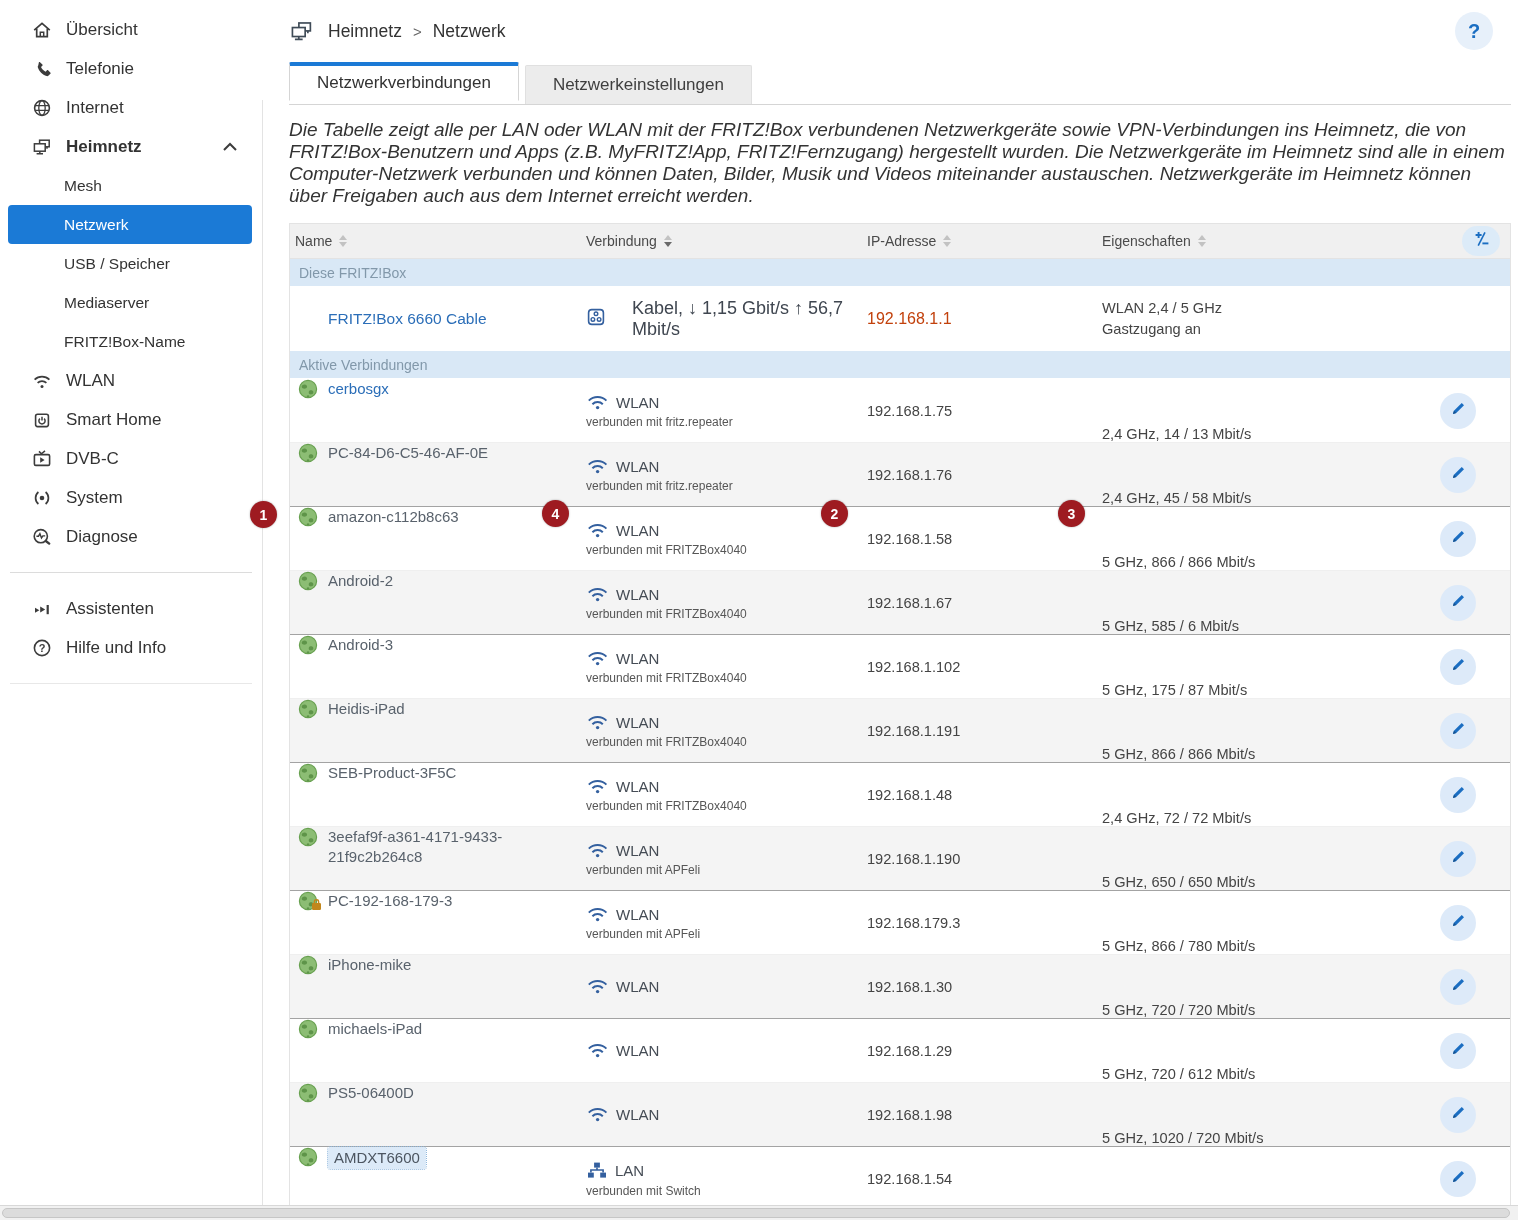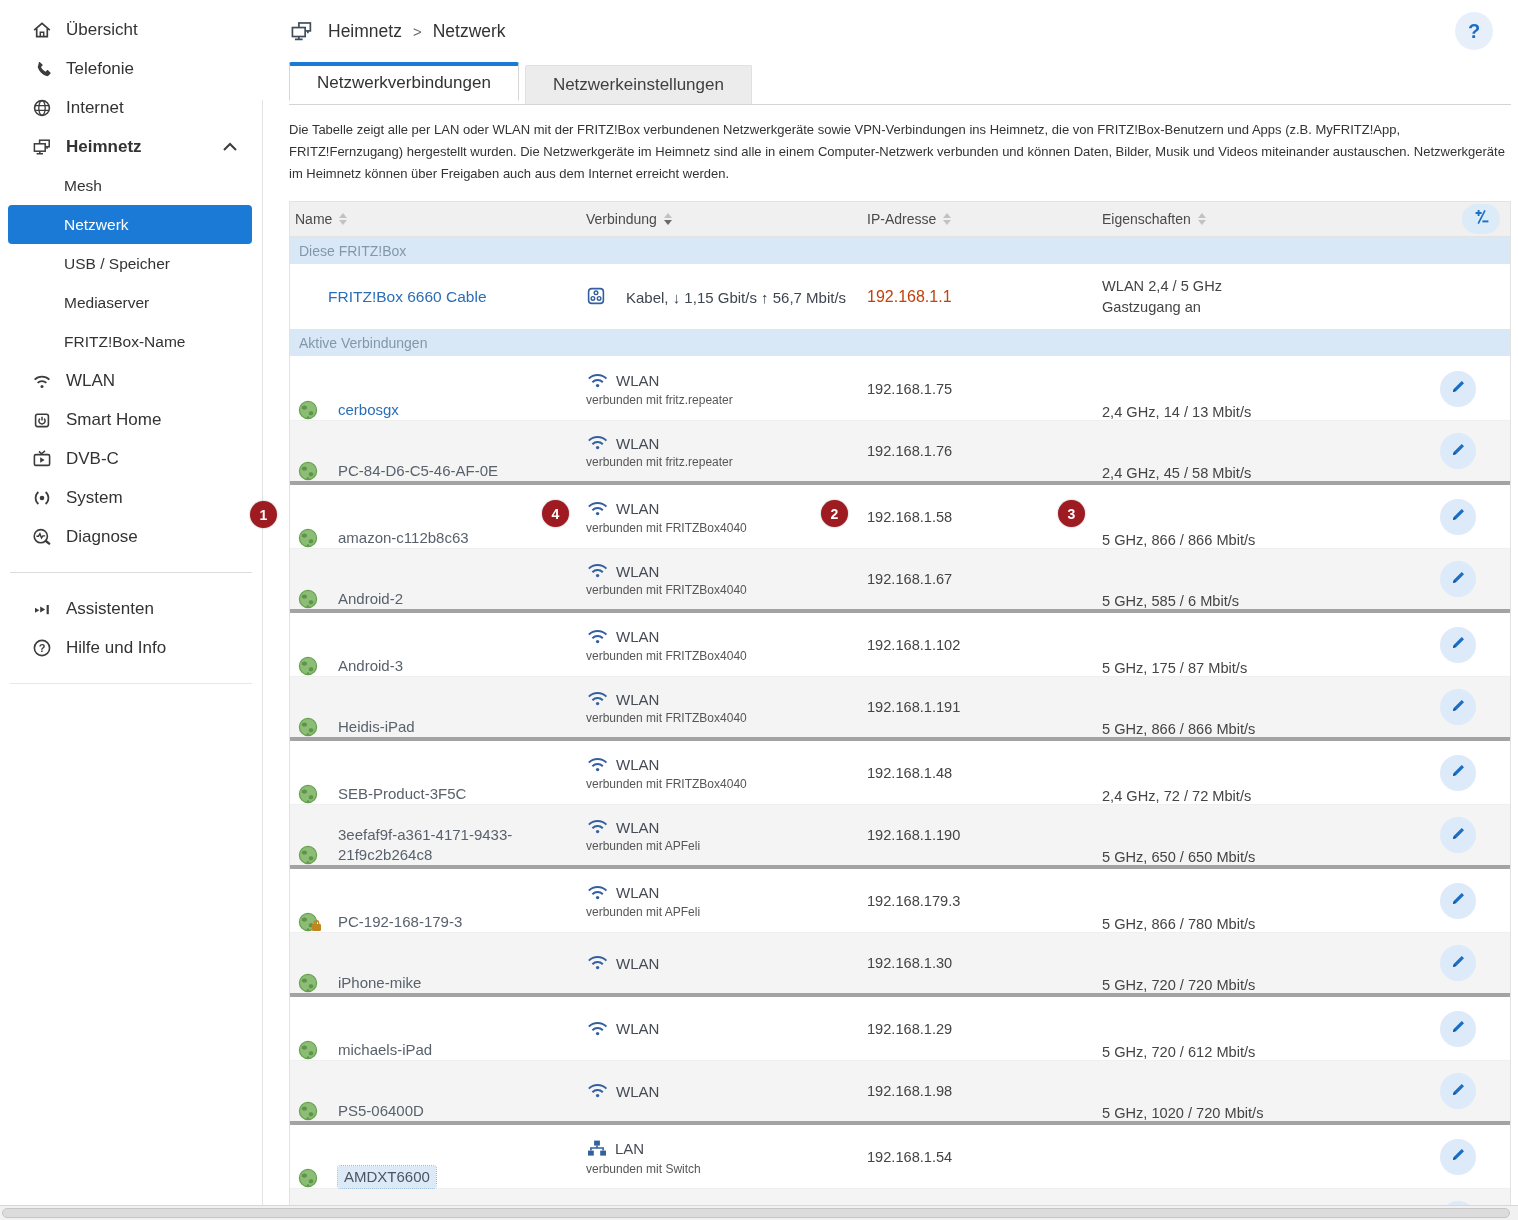--- a/index.html
+++ b/index.html
@@ -31,21 +31,21 @@
     background:#e7f0fa; color:#1b6ec2; font-size:20px; font-weight:bold; display:flex;
     align-items:center; justify-content:center; cursor:pointer; }
 
   .tabbar { display:flex; border-bottom:1px solid #d5d5d5; margin-left:0; }
   .tab { height:39px; display:flex; align-items:center; padding:0 27px; font-size:17px; cursor:pointer; }
   .tab.active { background:#fff; border:1px solid #d5d5d5; border-bottom:1px solid #fff;
     border-top:4px solid #1b7ad6; margin-bottom:-1px; color:#333; border-radius:2px 2px 0 0; }
   .tab.inactive { background:#ececec; border:1px solid #e0e0e0; border-bottom:none; margin-left:6px;
     margin-top:3px; color:#3f3f3f; border-radius:2px 2px 0 0; }
 
-  .intro { margin:14px 2px 16px 0; font-size:13px; line-height:22px; color:#333; max-width:1224px; }
+  .intro { margin:14px 2px 16px 0; font-size:19px; line-height:22px; color:#333; max-width:1224px;font-style:italic; }
 
   
   .nettable { width:1222px; border-left:1px solid #e3e3e3; border-right:1px solid #e3e3e3; }
   .thead { height:36px; background:#f0f0f0; border-top:1px solid #e3e3e3; border-bottom:1px solid #e3e3e3;
     display:flex; align-items:center; }
   .th { display:flex; align-items:center; font-size:14px; color:#4a4a4a; cursor:pointer; }
   .th-name { width:286px; padding-left:5px; }
   .th-conn { width:285px; padding-left:10px; }
   .th-ip   { width:235px; padding-left:6px; }
   .th-props{ width:310px; padding-left:6px; }
@@ -55,28 +55,28 @@
   .sort .down { width:0;height:0;border-left:4.5px solid transparent;border-right:4.5px solid transparent;border-top:5px solid #c2c2c2; }
   .sort .down.sorted { border-top-color:#6a6a6a; }
   .cols-btn { width:38px; height:30px; border-radius:16px; background:#dcebf8; display:flex;
     align-items:center; justify-content:center; cursor:pointer; }
 
   .section-row { height:28px; background:#d9e8f6; color:#8298aa; font-size:14px;
     display:flex; align-items:center; padding-left:9px; border-bottom:1px solid #fff; }
 
   .box-row { height:64px; display:flex; align-items:center; background:#fff; }
   .box-name { width:286px; padding-left:38px; font-size:15.5px; }
-  .box-conn { width:285px; padding-left:10px; display:flex; align-items:center; gap:20px;
-    font-size:15px; color:#3f4650; }
+  .box-conn { width:285px; padding-left:10px; display:flex; align-items:center; gap:26px;
+    font-size:18px; color:#3f4650; }
   .box-ip { width:235px; padding-left:6px; font-size:16px; color:#c2410c; }
   .box-props { width:310px; padding-left:6px; font-size:14.6px; color:#444; line-height:21px; }
 
   .drow { height:64px; display:flex; align-items:stretch; background:#fff; border-bottom:1px solid #efefef; }
-  .drow.alt { background:#f4f4f4; border-bottom:4px solid #a3a3a3; }
-  .cell-name { width:286px; padding-left:8px; display:flex; align-items:flex-end; gap:20px; }
+  .drow.alt { background:#f4f4f4; border-bottom:1px solid #a3a3a3; }
+  .cell-name { width:286px; padding-left:8px; display:flex; align-items:flex-start; gap:10px; }
   .dev-icon-wrap { position:relative; width:20px; height:20px; flex:0 0 20px; }
   .lock-badge { position:absolute; right:-4px; bottom:-3px; }
   .dev-name { font-size:15px; color:#59626c; max-width:196px; overflow-wrap:break-word; line-height:20px; }
   .dev-name.link { color:#2b6eb8; cursor:pointer; }
   .dev-name.hl { background:#dceaf8; outline:1px dotted #93b9dd; border-radius:3px; padding:1px 6px; color:#4c5560; }
   .cell-conn { width:285px; padding-left:10px; display:flex; flex-direction:column; justify-content:center; }
   .conn-line { display:flex; align-items:center; gap:7px; font-size:15px; color:#454c55; }
   .conn-sub { font-size:12px; color:#565656; margin-top:2px; }
   .cell-ip { width:235px; padding-left:6px; display:flex; align-items:center; font-size:14.6px; color:#444; }
   .cell-props { width:310px; padding-left:6px; display:flex; align-items:flex-end; font-size:14.6px; color:#444; }

